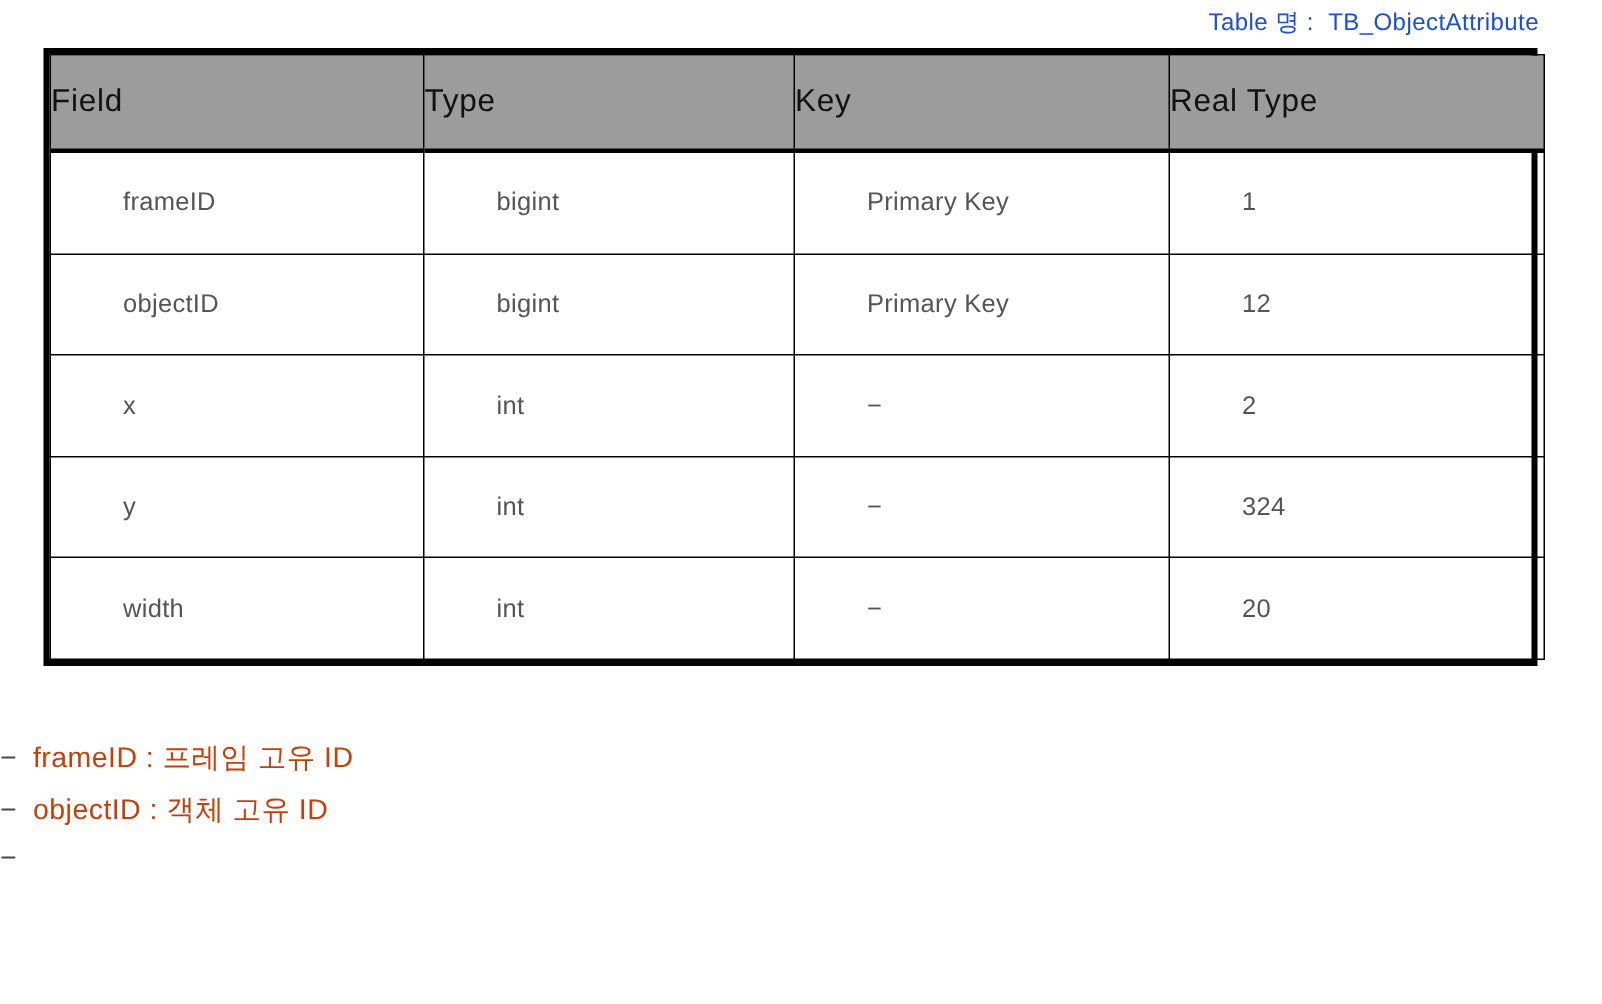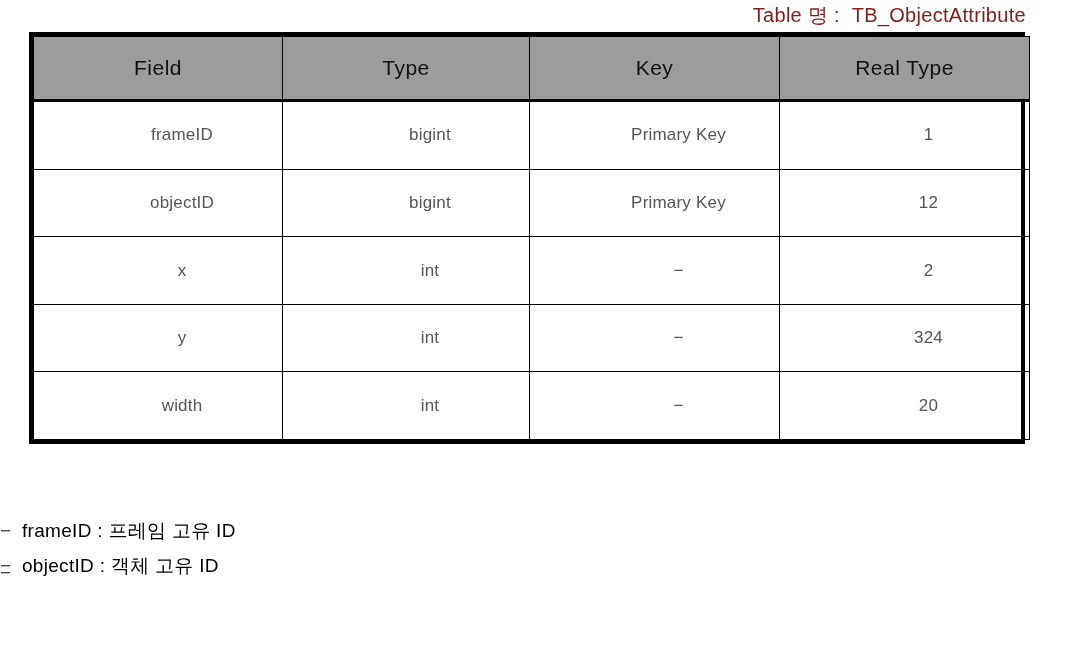--- a/index.html
+++ b/index.html
@@ -20,22 +20,22 @@
     position: absolute;
     left: 0;
     top: 0px;
     width: 1026px;
     height: 30px;
     display: flex;
     align-items: center;
     justify-content: flex-end;
   }
   #title-text {
-    font-size: 20px;
-    color: #7f1d1d;
+    font-size: 16px;
+    color: #1d4ed8;
     letter-spacing: 0.3px;
     white-space: pre;
     font-weight: 400;
   }
 
   
   #schema-table-wrap {
     position: absolute;
     left: 29px;
     top: 32px;
@@ -47,21 +47,21 @@
   }
   table.schema {
     border-collapse: collapse;
     width: 100%;
     height: 100%;
     table-layout: fixed;
   }
   table.schema th,
   table.schema td {
     border: 1px solid #000000;
-    text-align: center;
+    text-align: left;
     vertical-align: middle;
     padding: 0;
   }
   table.schema th {
     background: #9c9c9c;
     height: 62px;
     font-size: 21px;
     font-weight: 400;
     color: #111111;
     border-bottom: 3px solid #000000;
@@ -96,23 +96,22 @@
     color: #4a4a4a;
     white-space: pre;
   }
   .note-dash {
     width: 22px;
     flex: 0 0 22px;
     color: #4a4a4a;
     font-size: 19px;
   }
   .note-text {
-    color: #000000;
+    color: #c2410c;
     letter-spacing: 0.3px;
-    margin-top: 26px;
   }
 </style>
 </head>
 <body>
 
 <div id="title-bar">
   <span id="title-text">Table 명 :  TB_ObjectAttribute</span>
 </div>
 
 <div id="schema-table-wrap">

